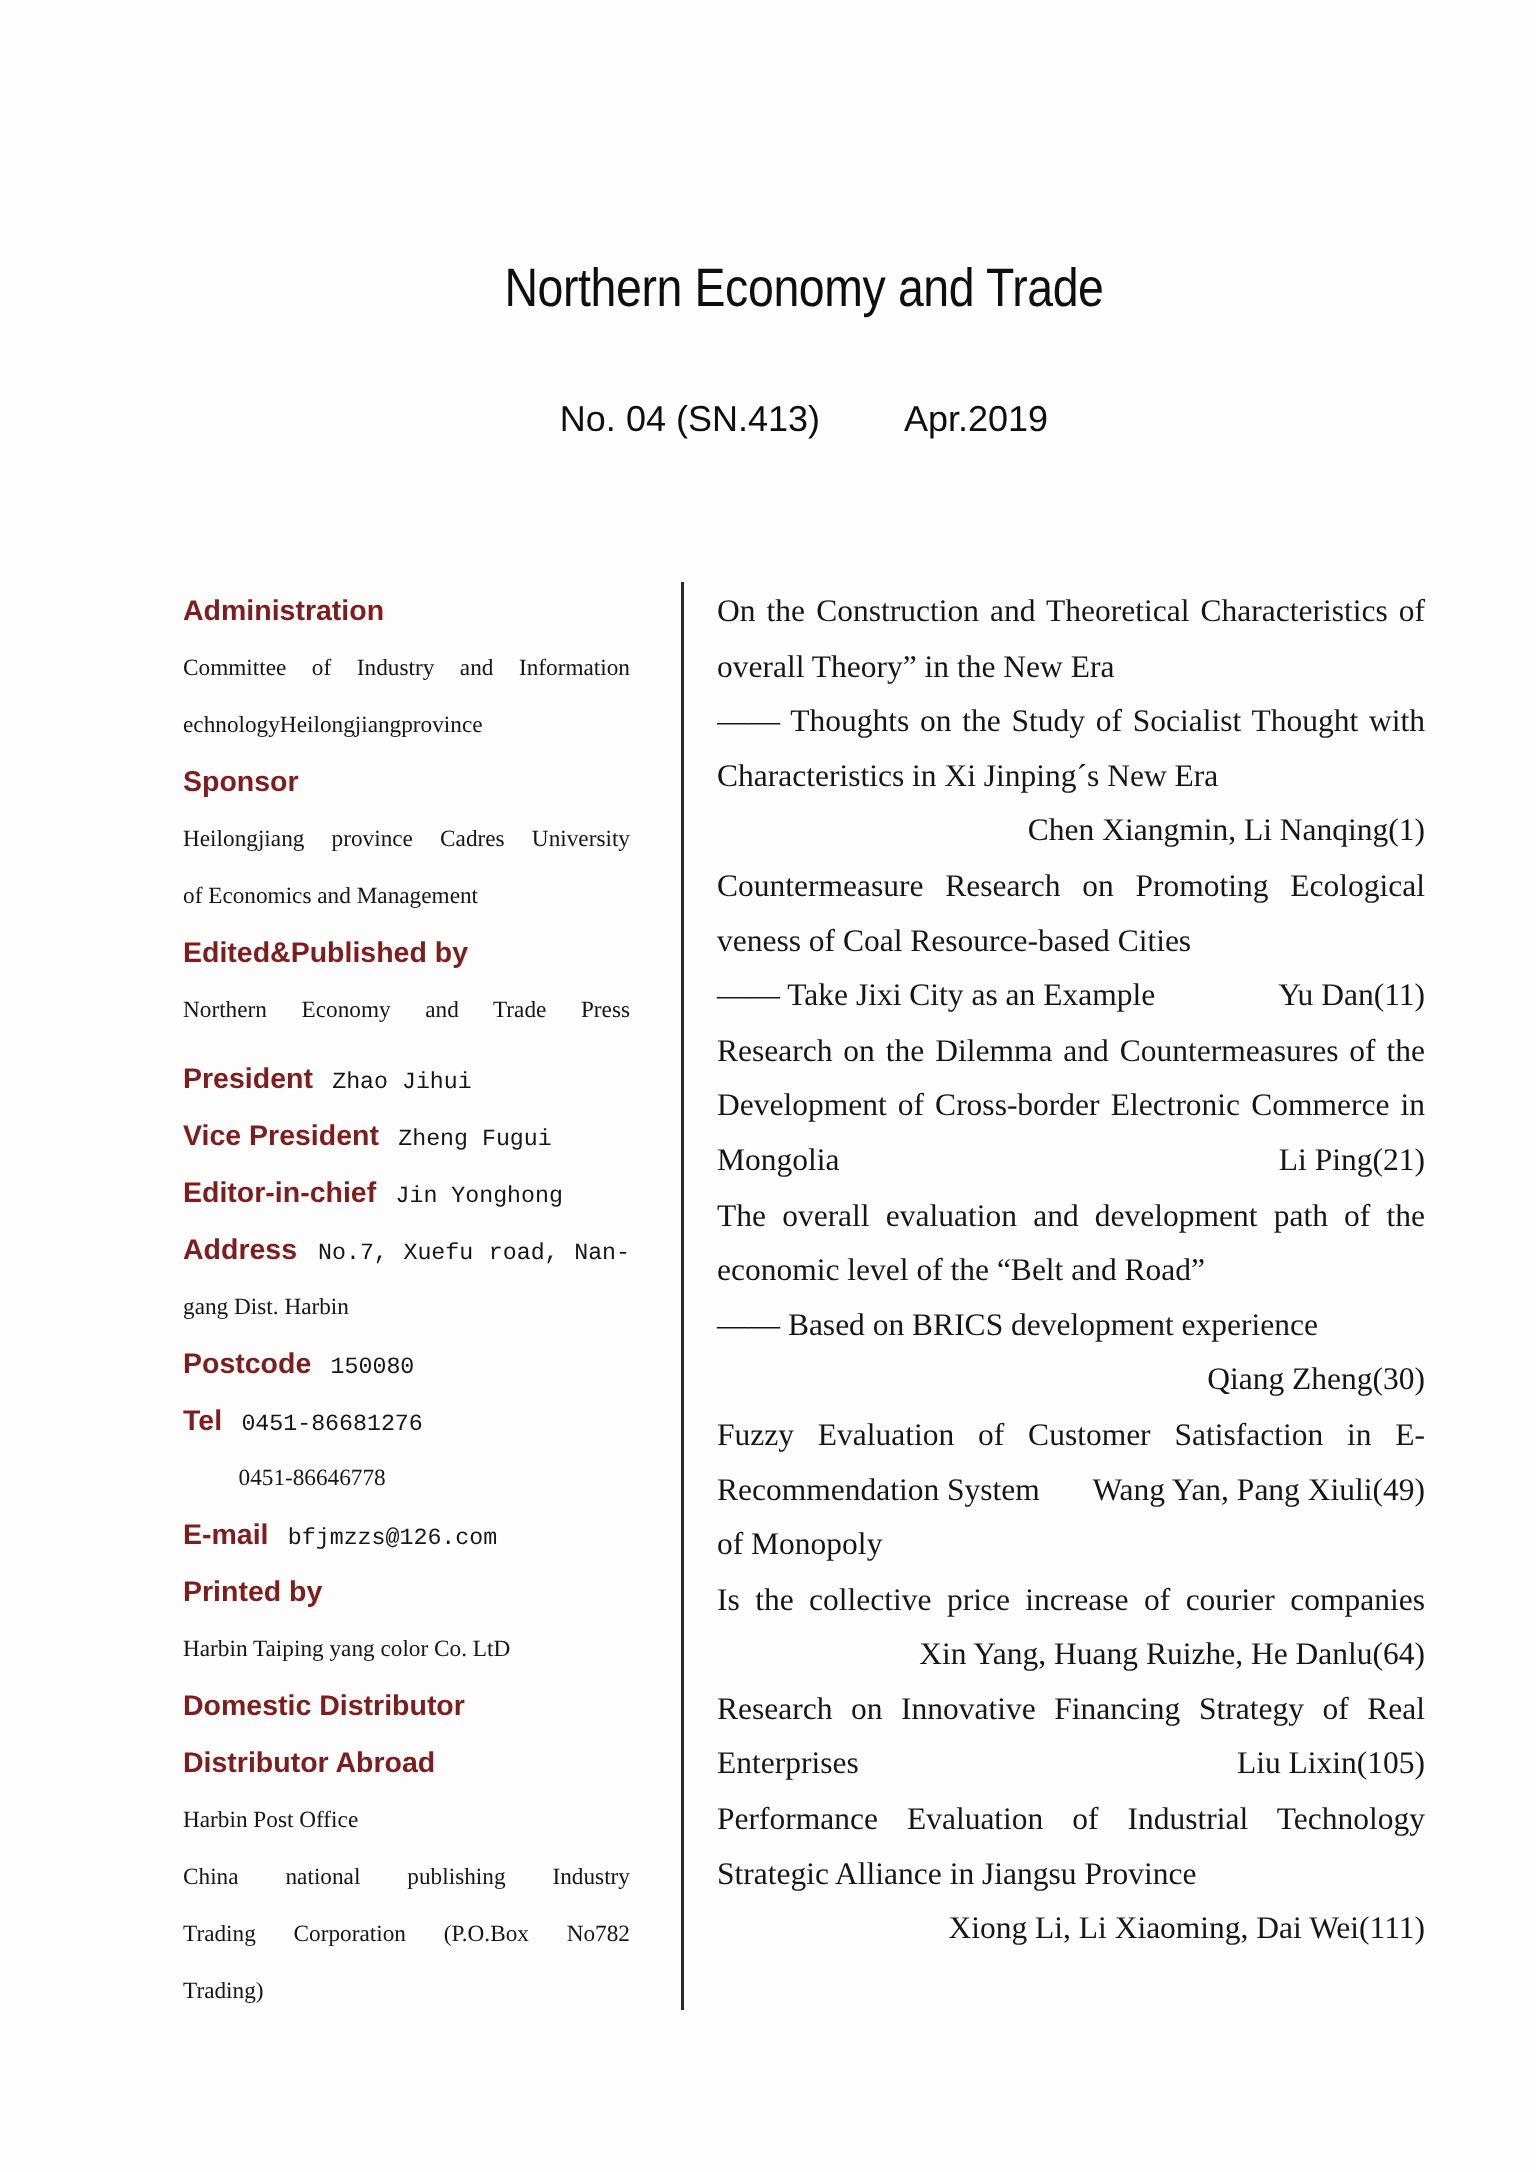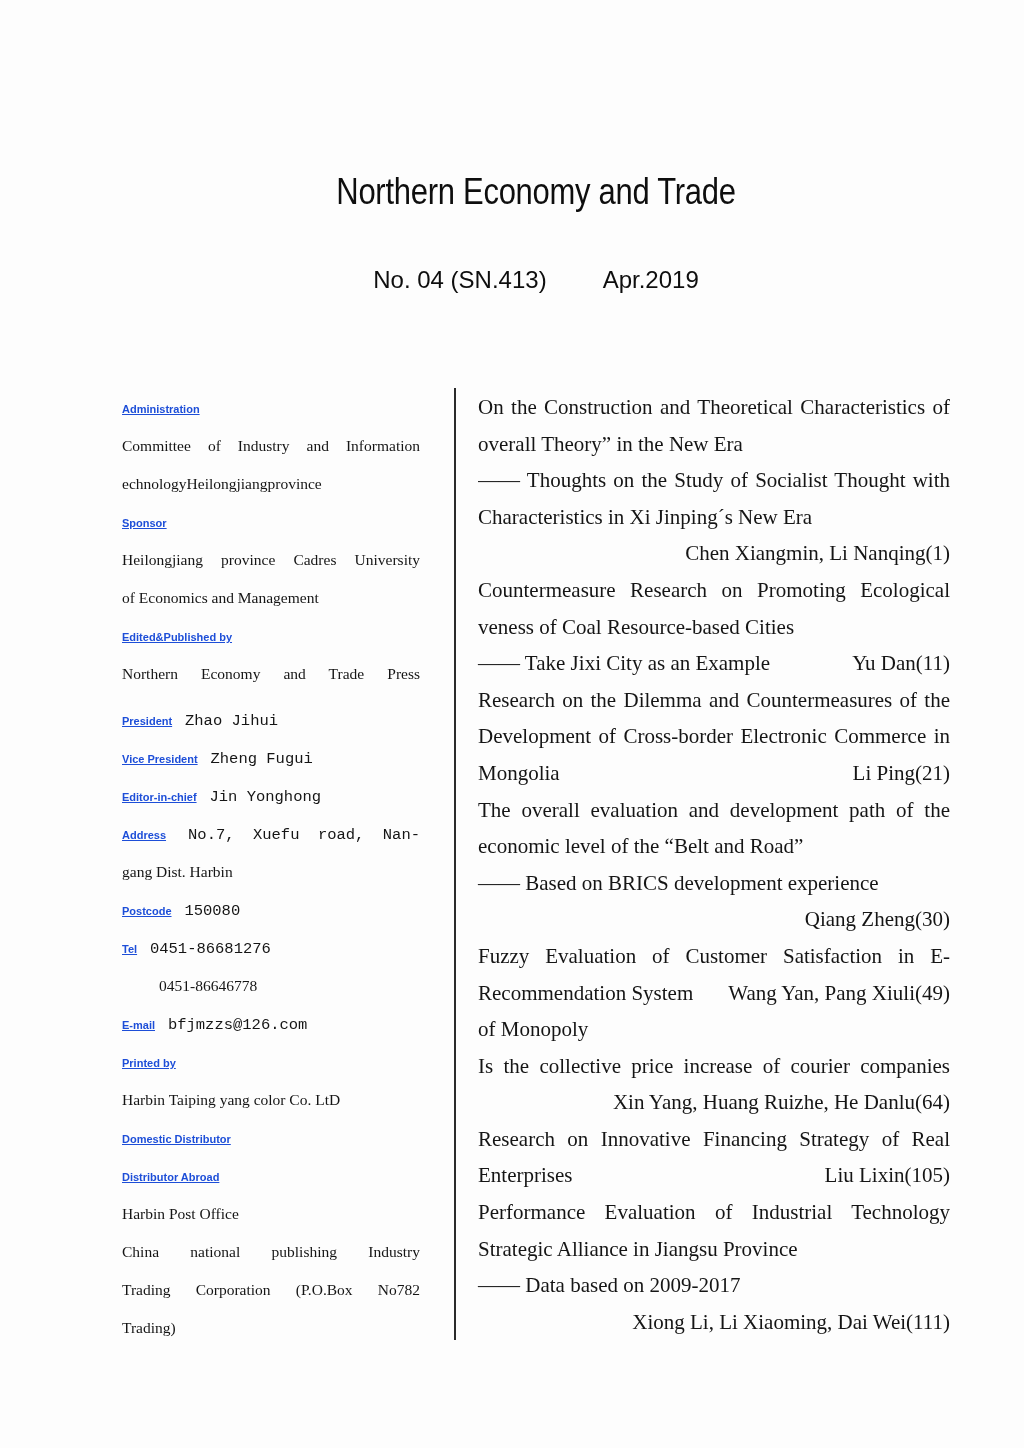--- a/index.html
+++ b/index.html
@@ -17,21 +17,21 @@
 
   
   .divider{position:absolute;left:454px;top:388px;width:2px;height:952px;background:#2b2b2b;}
 
   
   .masthead{position:absolute;left:122px;top:389px;width:298px;font-size:15.5px;}
   .ml{height:38px;line-height:38px;white-space:nowrap;overflow:visible;}
   .ml.just{white-space:normal;text-align:justify;text-align-last:justify;}
   .ml.ind{padding-left:37px;}
   .ml.gap-top{margin-top:8px;}
-  .mb{font-family:"Liberation Sans", sans-serif;font-weight:700;font-size:11px;color:#1d4ed8;text-decoration:underline;}
+  .mb{font-family:"Liberation Sans", sans-serif;font-weight:700;font-size:19px;color:#7f1d1d;}
   .mb + .mt{margin-left:9px;font-family:Liberation Mono, monospace;}
 
   
   .toc{position:absolute;left:478px;top:389px;width:472px;font-size:21px;}
   .tl{height:36.6px;line-height:36.6px;white-space:nowrap;}
   .tl.just{white-space:normal;text-align:justify;text-align-last:justify;overflow:hidden;}
   .tl.leader{display:flex;align-items:flex-start;}
   .tl.pure{padding-left:10px;}
   .ll,.lr{flex:0 0 auto;}
   .dots{flex:1 1 auto;margin-right:9px;
@@ -124,21 +124,20 @@
         <span class="lr">Xin Yang, Huang Ruizhe, He Danlu(64)</span>
       </div>
     <div class="tl just"><span>Research on Innovative Financing Strategy of Real Estate</span></div>
     <div class="tl leader has-left">
         <span class="ll">Enterprises</span>
         <span class="dots"></span>
         <span class="lr">Liu Lixin(105)</span>
       </div>
     <div class="tl just"><span>Performance Evaluation of Industrial Technology Innovation</span></div>
     <div class="tl"><span>Strategic Alliance in Jiangsu Province</span></div>
-    <div class="tl"><span>—— Data based on 2009-2017</span></div>
     <div class="tl leader pure">
         <span class="ll"></span>
         <span class="dots"></span>
         <span class="lr">Xiong Li, Li Xiaoming, Dai Wei(111)</span>
       </div>
   </div>
 
 </div>
 
 </body></html>

